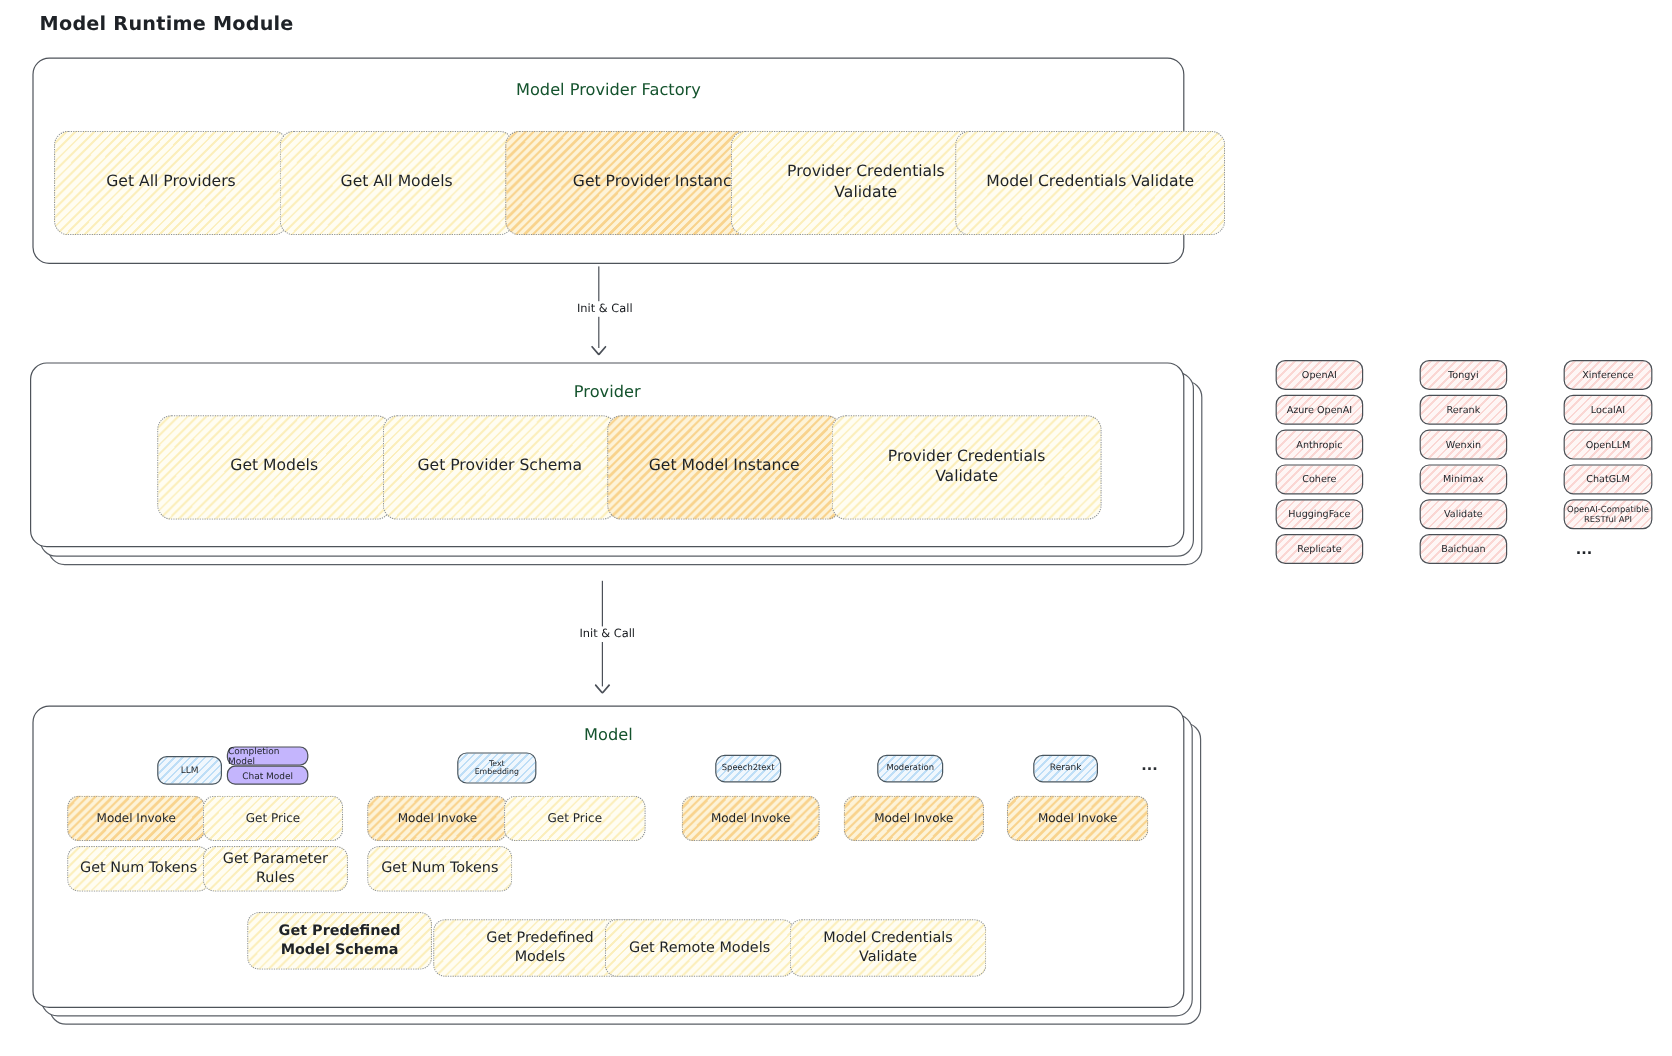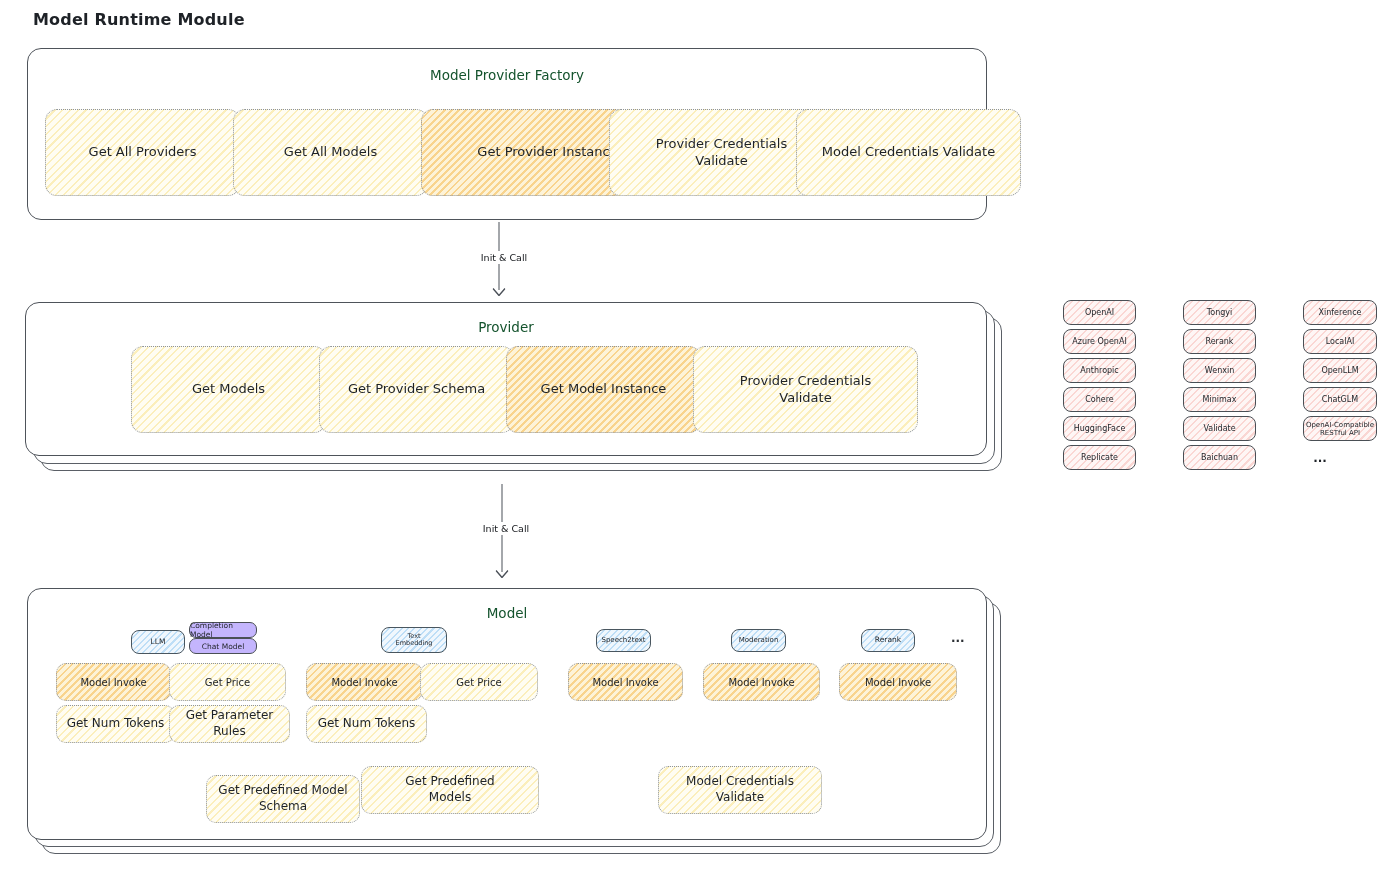--- a/index.html
+++ b/index.html
@@ -151,18 +151,19 @@
     <div class="box yellow fn-b" style="left:141px;top:116px;width:107px;height:36px;">Get Parameter Rules</div>
 
     <div class="box orange fn" style="left:278px;top:74px;width:107px;height:36px;">Model Invoke</div>
     <div class="box yellow fn" style="left:392px;top:74px;width:108px;height:36px;">Get Price</div>
     <div class="box yellow fn-b" style="left:278px;top:116px;width:107px;height:36px;">Get Num Tokens</div>
 
     <div class="box orange fn" style="left:540px;top:74px;width:105px;height:36px;">Model Invoke</div>
     <div class="box orange fn" style="left:675px;top:74px;width:107px;height:36px;">Model Invoke</div>
     <div class="box orange fn" style="left:811px;top:74px;width:108px;height:36px;">Model Invoke</div>
 
-    <div class="box yellow fn-b" style="left:178px;top:186px;width:140px;height:46px;">Get Predefined Model Schema</div>
+    <div class="box yellow fn-b" style="left:178px;top:171px;width:140px;height:46px;font-weight:bold;">Get Predefined Model Schema</div>
     <div class="box yellow fn-b" style="left:333px;top:177px;width:132px;height:46px;padding:0 22px;">Get Predefined Models</div>
+    <div class="box yellow fn-b" style="left:476px;top:177px;width:144px;height:46px;">Get Remote Models</div>
     <div class="box yellow fn-b" style="left:630px;top:177px;width:130px;height:46px;padding:0 16px;">Model Credentials Validate</div>
   </div>
 
 </div>
 
 </body></html>

